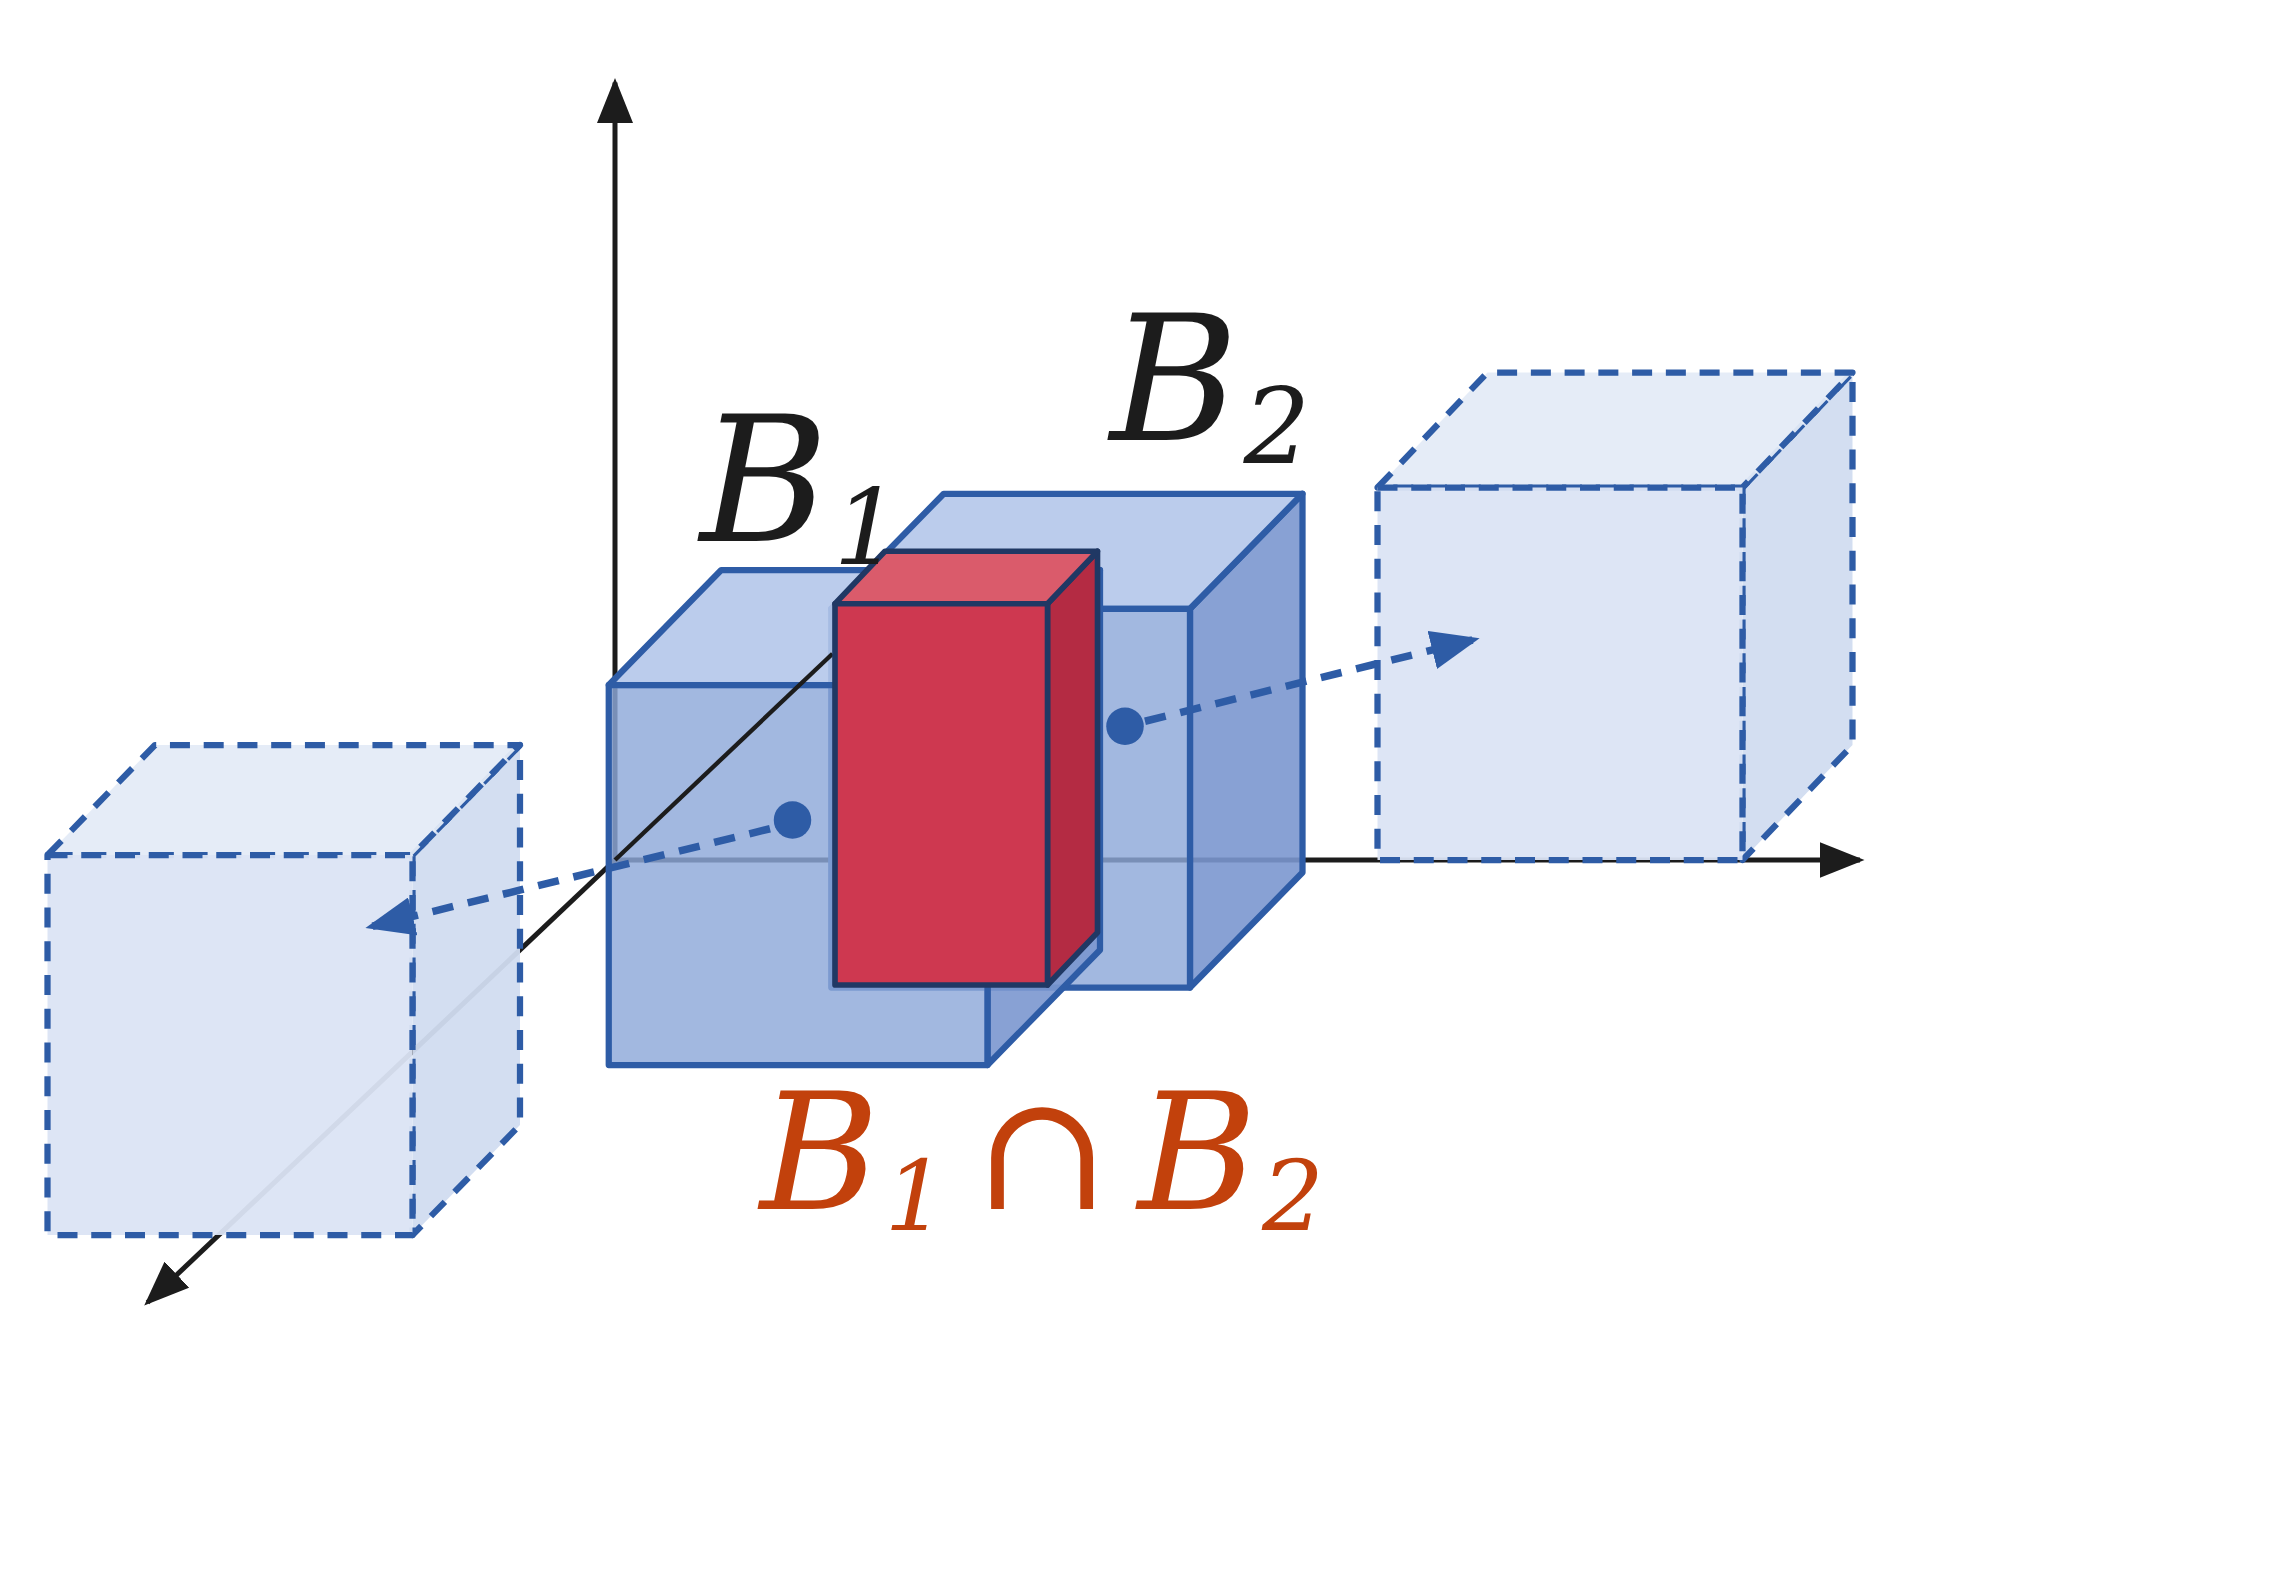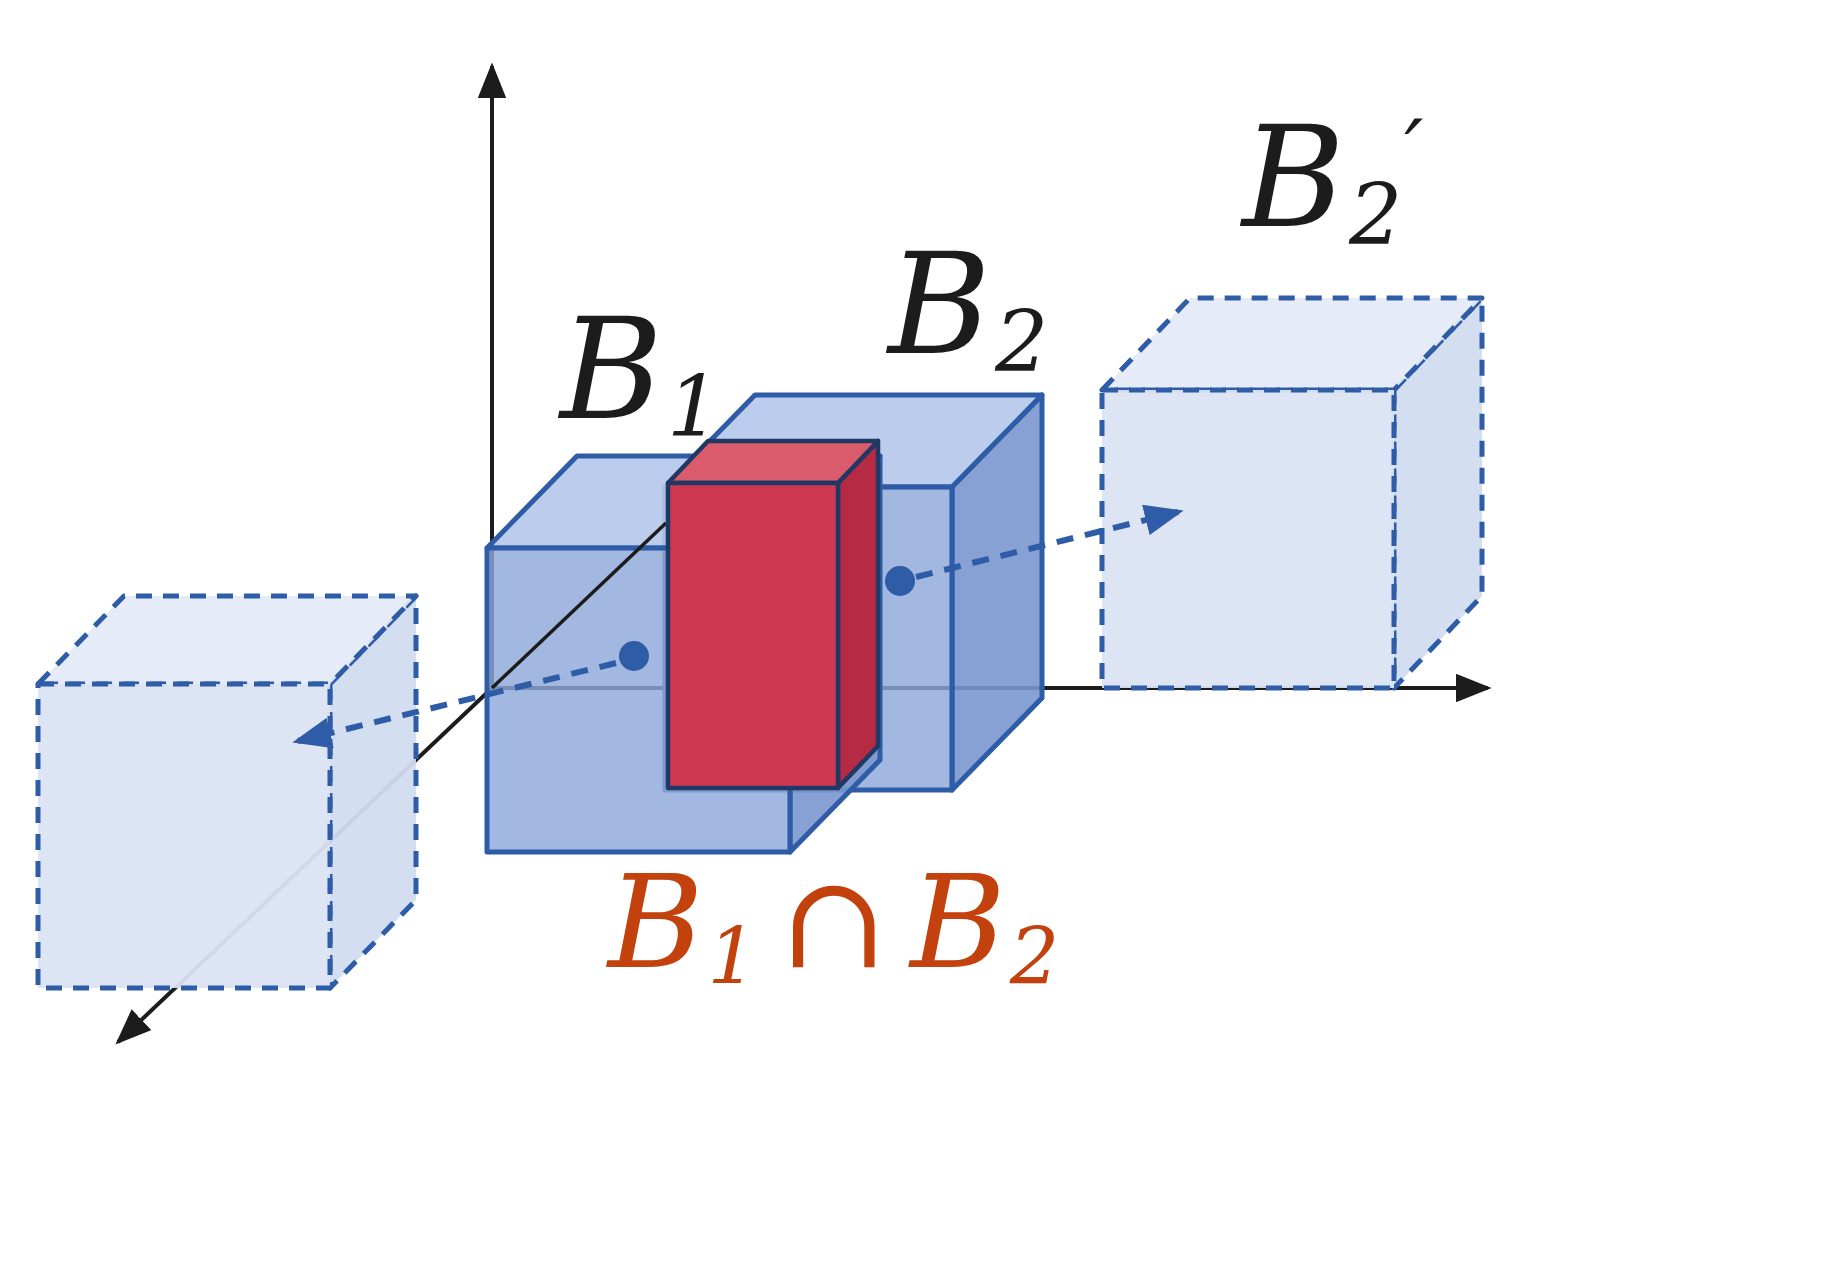--- a/index.html
+++ b/index.html
@@ -25,21 +25,21 @@
     line-height: 1;
     margin-left: 4px;
     vertical-align: -22%;
   }
   .lbl sup {
     font-size: 60%;
     line-height: 1;
     margin-left: 2px;
     vertical-align: 55%;
   }
-  .lbl-b1 { left: 560px; top: 300px; font-size: 140px; }
+  .lbl-b1 { left: 560px; top: 316px; font-size: 140px; }
   .lbl-b2 { left: 888px; top: 235px; font-size: 140px; text-align: center; }
   .lbl-b1-prime { left: 142px; top: 388px; font-size: 140px; }
   .lbl-b2-prime { left: 1242px; top: 108px; font-size: 140px; }
   .lbl-intersection { left: 608px; top: 857px; font-size: 130px; color: #c2410c; }
   .lbl-intersection .op { font-style: normal; margin: 0 22px; }
 </style>
 </head>
 <body>
 
 <div class="stage">
@@ -103,21 +103,18 @@
 
   <div class="lbl lbl-b1">
     <span>B</span><sub>1</sub>
   </div>
 
   <div class="lbl lbl-b2">
     <span>B</span><sub>2</sub>
   </div>
 
 
-  <div class="lbl lbl-b2-prime">
-    <span>B</span><sub>2</sub><sup>′</sup>
-  </div>
 
   <div class="lbl lbl-intersection">
     <span>B</span><sub>1</sub><span class="op">∩</span><span>B</span><sub>2</sub>
   </div>
 
 </div>
 
 </body></html>

